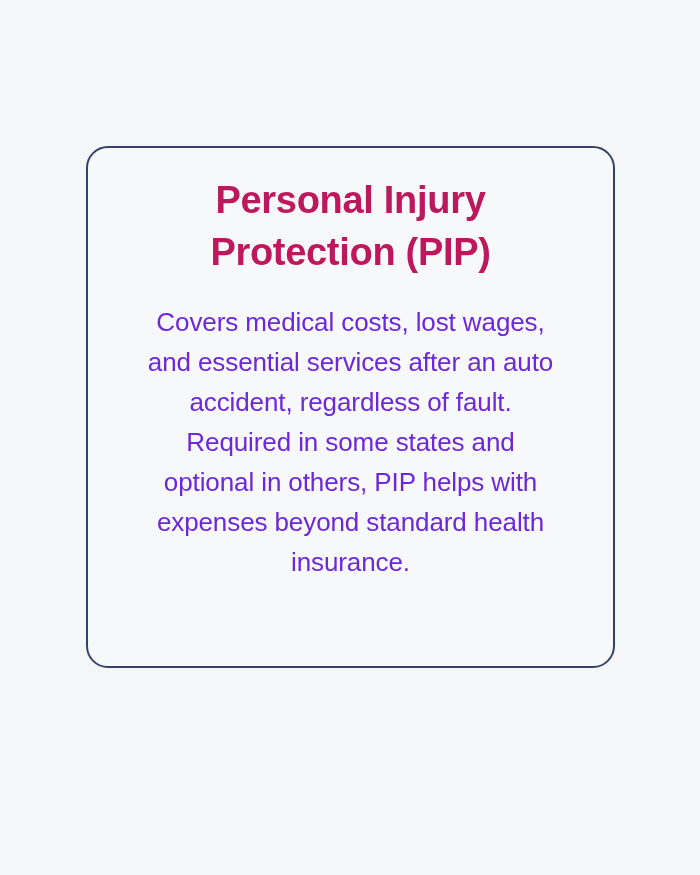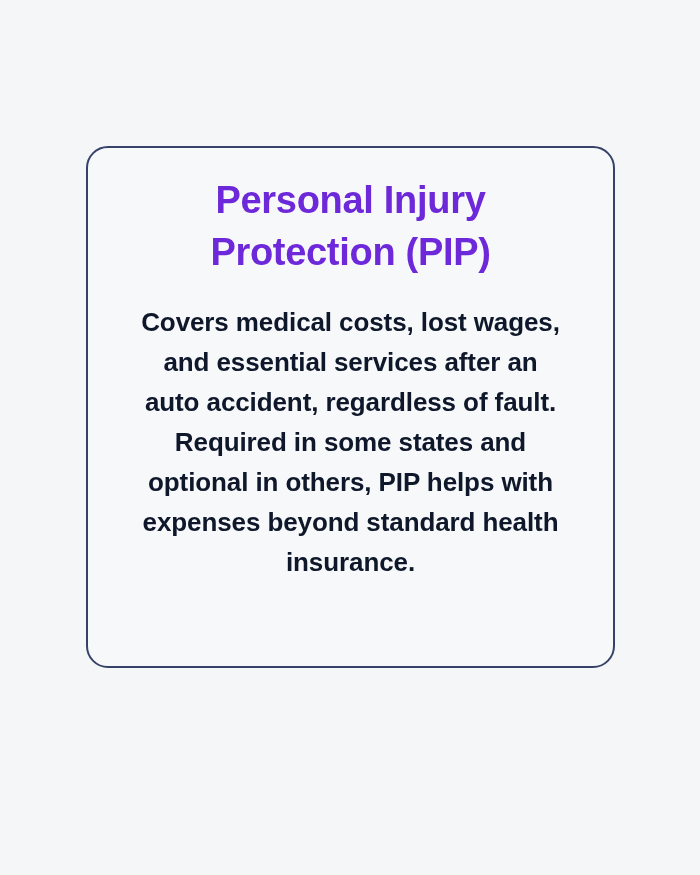--- a/index.html
+++ b/index.html
@@ -39,33 +39,33 @@
   }
 
   .card-title {
     margin: 0;
     padding: 0 4px;
     font-family: "Liberation Sans", sans-serif;
     font-size: 38px;
     font-weight: bold;
     line-height: 52px;
     letter-spacing: -0.3px;
-    color: #6d28d9;
+    color: #be185d;
     text-align: center;
     max-width: 400px;
   }
 
   .card-body {
     margin: 0;
     margin-top: 24px;
     font-family: "Liberation Sans", sans-serif;
     font-size: 26px;
-    font-weight: bold;
+    font-weight: normal;
     line-height: 40px;
-    color: #0f172a;
+    color: #6d28d9;
     text-align: center;
     max-width: 420px;
     letter-spacing: -0.1px;
   }
 </style>
 </head>
 <body>
 
 <div class="stage">
 

